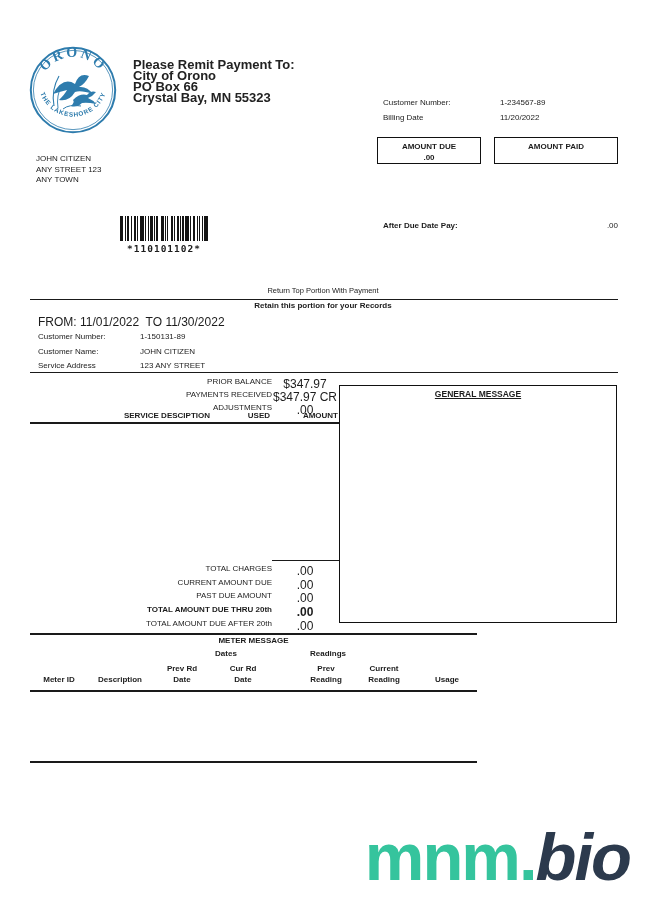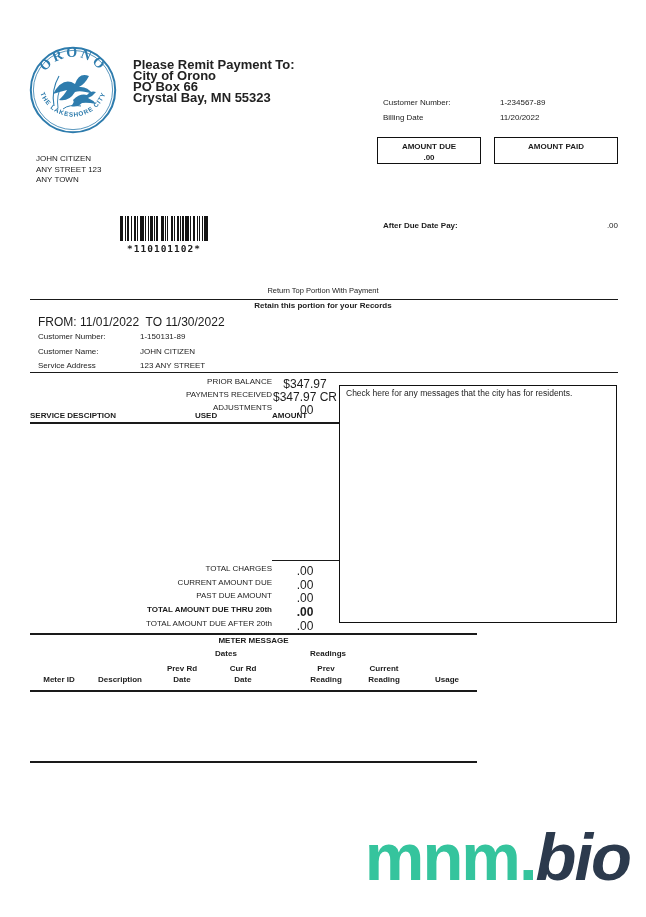--- a/index.html
+++ b/index.html
@@ -44,21 +44,21 @@
   .rval{left:272px;width:66px;text-align:center;font-size:12px;}
   .bal .row,.tot .row{position:relative;}
   .bal{top:377px;}
   .bal .row{height:13.2px;}
   .tot{top:564px;}
   .tot .row{height:13.7px;}
   .stack{left:0;width:646px;position:absolute;}
   .stack .row .rlab,.stack .row .rval{position:absolute;top:0;}
   
   .svc{top:411px;font-size:8px;font-weight:bold;}
-  .svc span{position:absolute;text-align:left;top:0;}
+  .svc span{position:absolute;text-align:right;top:0;}
   .svc-desc{left:30px;width:180px;}
   .svc-used{left:195px;width:75px;}
   .svc-amt{left:272px;width:66px;}
   
   .gm{left:339px;top:385px;width:278px;height:238px;border:1.4px solid #111;box-sizing:border-box;}
   .gm-title{margin-top:3px;text-align:center;font-size:8.5px;font-weight:bold;text-decoration:underline;}
   .gm-body{margin:2px 6px 0 6px;font-size:8.5px;line-height:11px;}
   
   .meter{left:30px;top:633px;width:447px;height:132px;}
   .meter .tline{position:absolute;left:0;width:447px;background:#1a1a1a;}
@@ -242,21 +242,21 @@
   </div>
 
   <div class="abs svc" style="left:0;width:646px;">
     <span class="svc-desc">SERVICE DESCIPTION</span>
     <span class="svc-used">USED</span>
     <span class="svc-amt">AMOUNT</span>
   </div>
   <div class="line" style="left:30px;top:422px;width:310px;height:1.8px;"></div>
 
   <div class="abs gm">
-    <div class="gm-body">Check here for any messages that the city has for residents.</div>
+    <div class="gm-title">GENERAL MESSAGE</div>
   </div>
 
   <div class="line" style="left:272px;top:560px;width:67px;height:1px;"></div>
   <div class="abs stack tot">
     <div class="row" style="height:13.7px;">
       <span class="rlab">TOTAL CHARGES</span>
       <span class="rval">.00</span>
     </div>
     <div class="row" style="height:13.7px;">
       <span class="rlab">CURRENT AMOUNT DUE</span>

